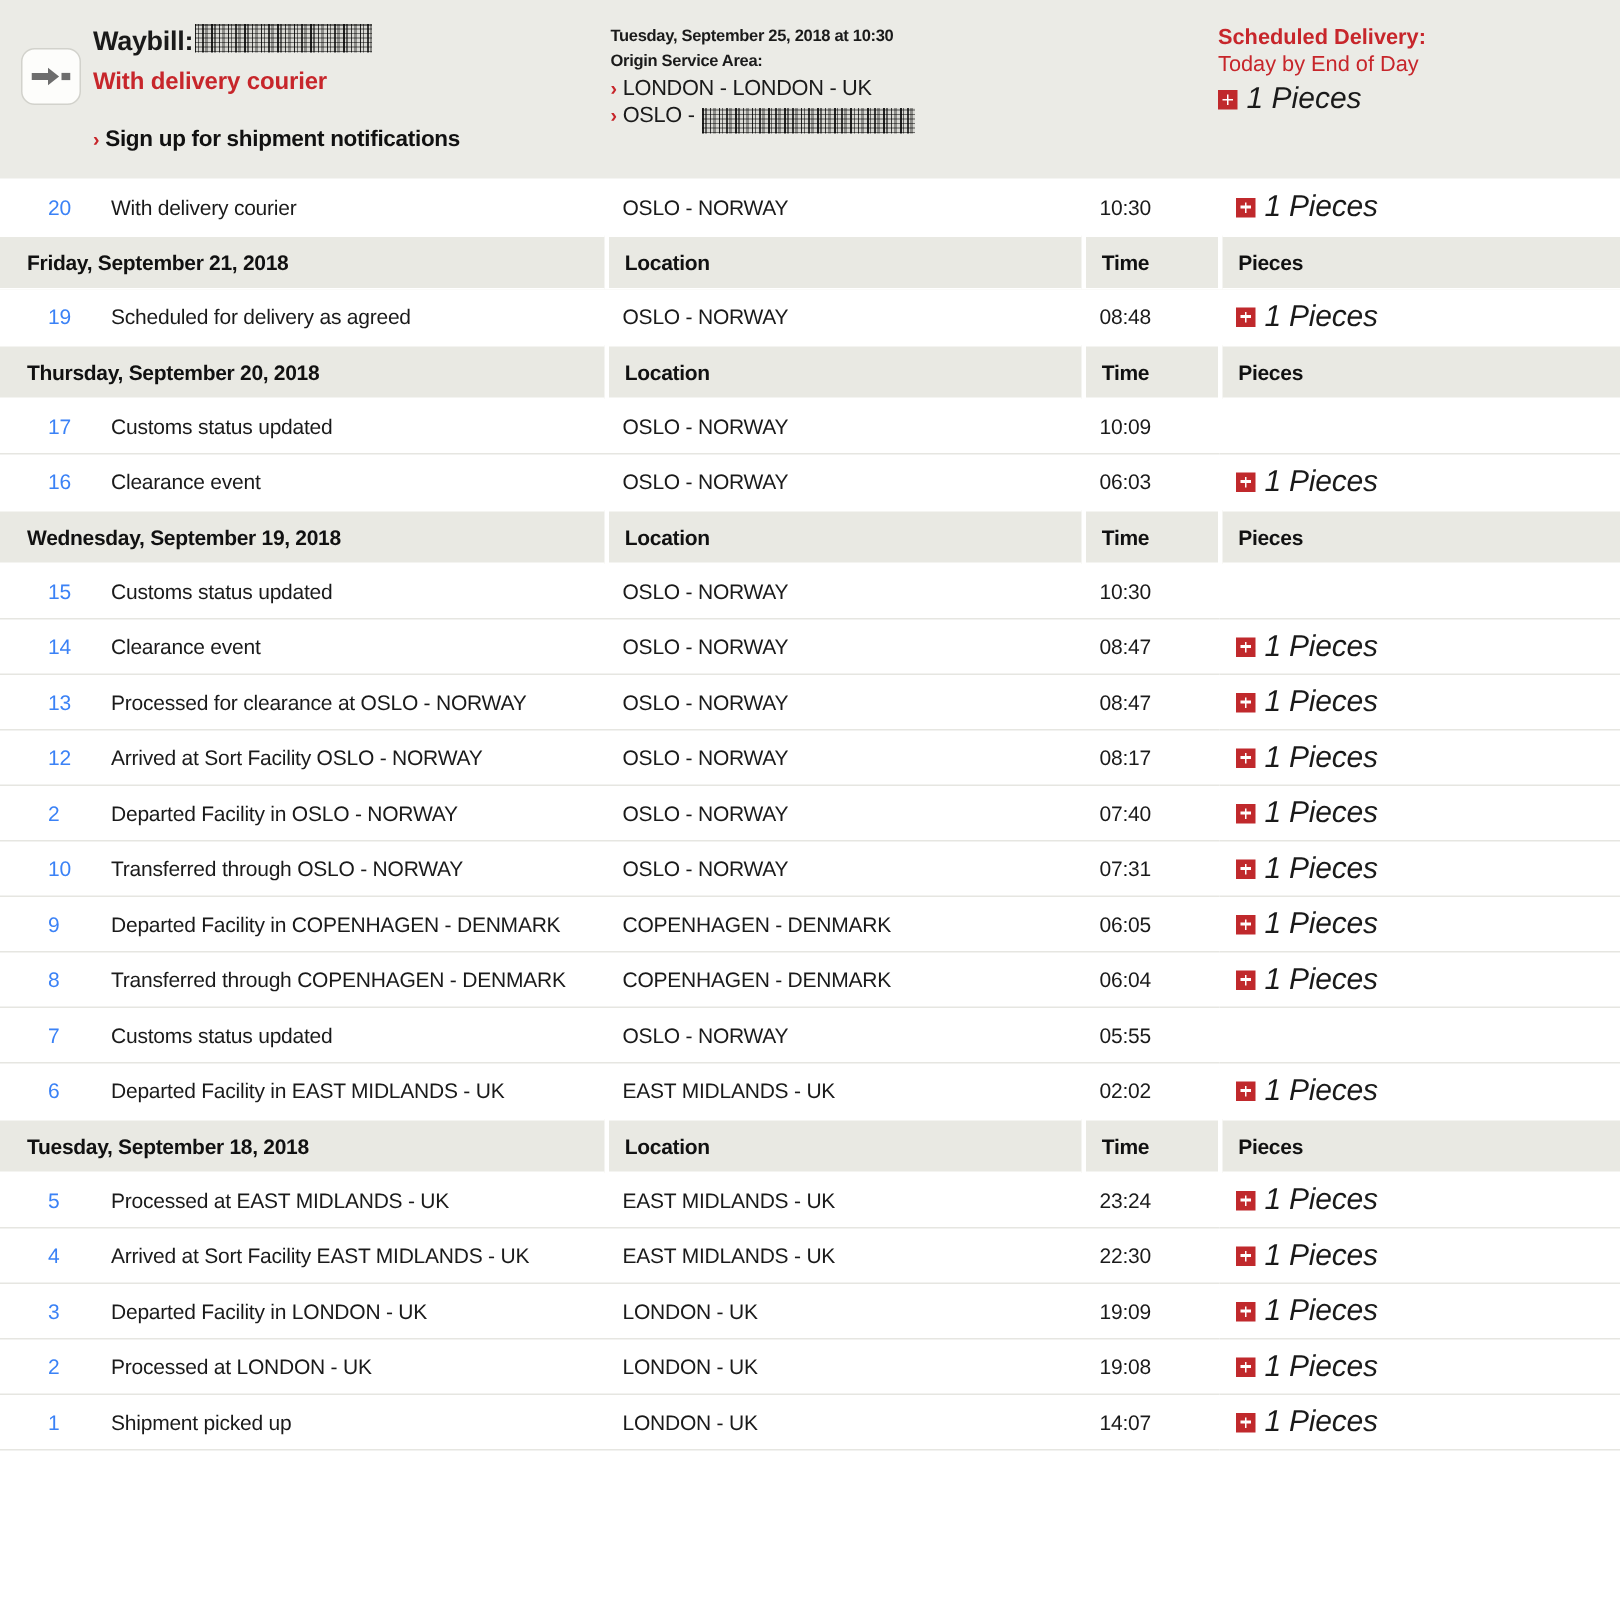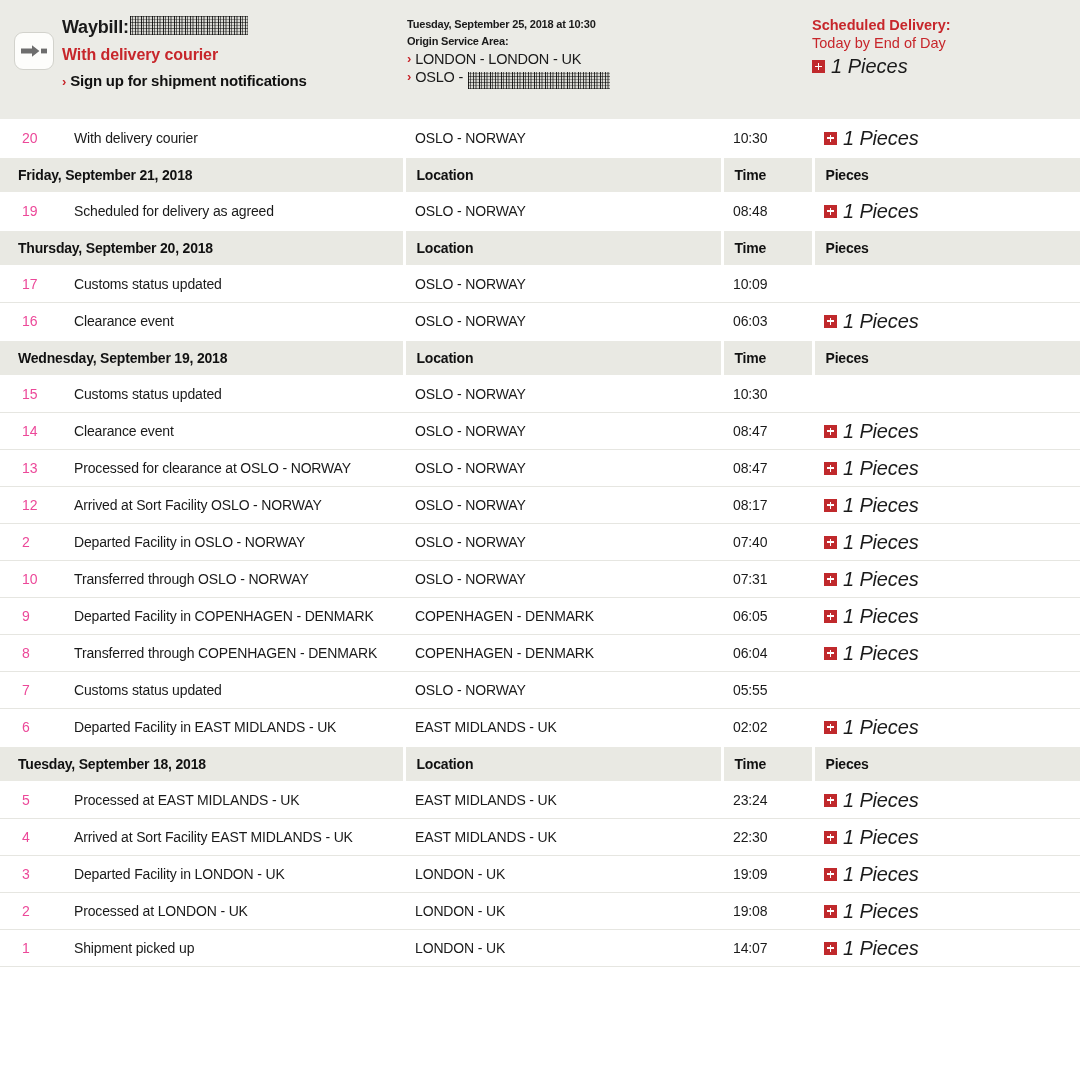--- a/index.html
+++ b/index.html
@@ -67,21 +67,21 @@
   .redact.w-dest { width: 142px; height: 17px; top: 3px; margin-left: 5px; }
 
   .status-red {
     color: #c7262b;
     font-size: 16px;
     font-weight: bold;
     margin-top: 8px;
     letter-spacing: -0.1px;
   }
   .signup {
-    margin-top: 8px;
+    margin-top: 20px;
     font-size: 15px;
     font-weight: bold;
     color: #111;
     letter-spacing: -0.2px;
   }
   .chev {
     color: #c7262b;
     font-weight: bold;
     margin-right: 4px;
     font-size: 13px;
@@ -164,21 +164,21 @@
 
   .track tr.ev > td {
     font-size: 14px;
     padding: 9px 0 9px 0;
     vertical-align: top;
     border-bottom: 1px solid #e6e6e1;
     letter-spacing: -0.15px;
     line-height: 18px;
     color: #1a1a1a;
   }
-  .track tr.ev > td.e-num  { padding-left: 22px; color: #ec4899; }
+  .track tr.ev > td.e-num  { padding-left: 32px; color: #3b82f6; }
   .track tr.ev > td.e-desc { padding-left: 12px; padding-right: 12px; }
   .track tr.ev > td.e-loc,
   .track tr.ev > td.e-time,
   .track tr.ev > td.e-pcs { padding-left: 11px; }
   .track tr.ev > td.e-pcs .pieces-line { margin-top: 0; }
 
   .footer {
     padding: 16px 0 10px 14px;
     font-size: 15px;
     font-weight: bold;

